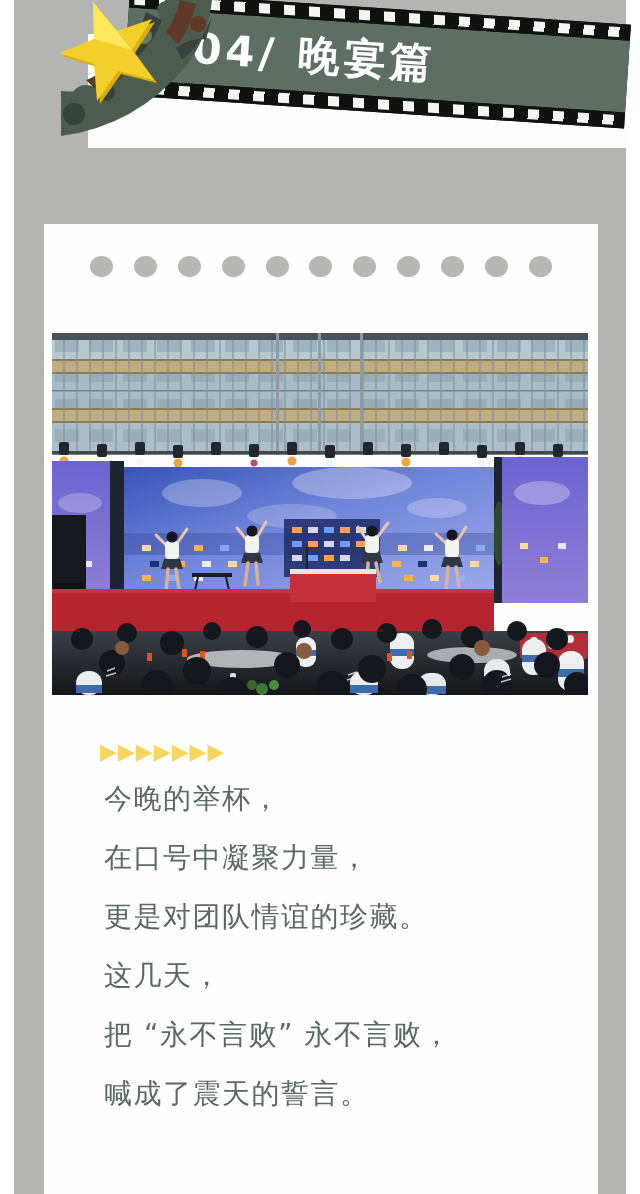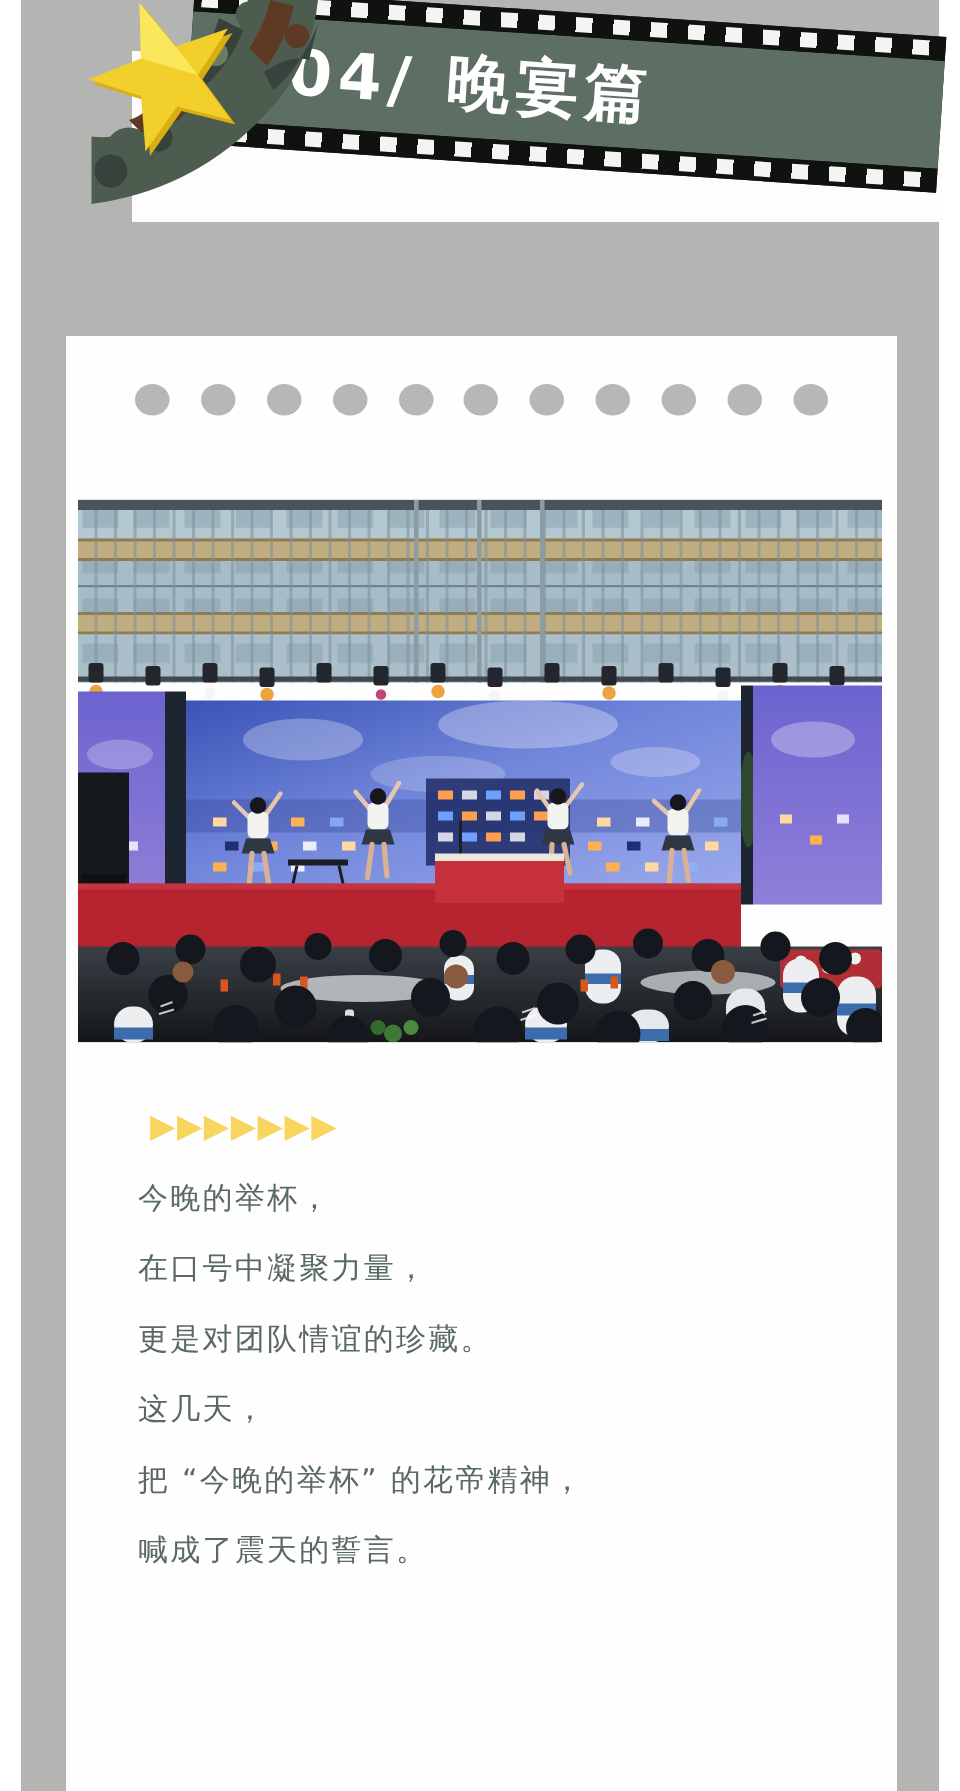--- a/index.html
+++ b/index.html
@@ -36,21 +36,21 @@
   
   .card{position:absolute;left:30px;top:224px;width:554px;height:970px;background:#fefefe;}
   .dots-row{margin:32px 46px 0 46px;display:flex;justify-content:space-between;}
   .dot{width:23px;height:21px;border-radius:50%;background:#b7b8b6;}
   .photo-frame{margin:56px 10px 0 8px;width:536px;height:362px;overflow:hidden;}
   .photo-frame svg{display:block;}
 
   
   .text-block{padding:44px 30px 0 44px;}
   .arrows{display:block;margin-left:12px;color:var(--arrow);font-size:22px;line-height:26px;letter-spacing:1px;}
-  .text-block p{margin:4px;font-size:20px;line-height:43px;letter-spacing:1.5px;color:var(--text);}
+  .text-block p{margin:16px;font-size:28px;line-height:43px;letter-spacing:1.5px;color:var(--text);}
   .text-block p:first-of-type{margin-top:12px;}
 </style>
 </head>
 <body>
 
 <div class="gray-panel">
 
   <div class="header">
     <div class="white-backing"></div>
 
@@ -381,17 +381,17 @@
         </g>
       </svg>
     </div>
 
     <div class="text-block">
       <span class="arrows">▶▶▶▶▶▶▶</span>
       <p>今晚的举杯，</p>
       <p>在口号中凝聚力量，</p>
       <p>更是对团队情谊的珍藏。</p>
       <p>这几天，</p>
-      <p>把 “今晚的举杯” 的花帝精神，</p>
+      <p>把 “永不言败” 永不言败，</p>
       <p>喊成了震天的誓言。</p>
     </div>
   </div>
 </div>
 
 </body></html>

